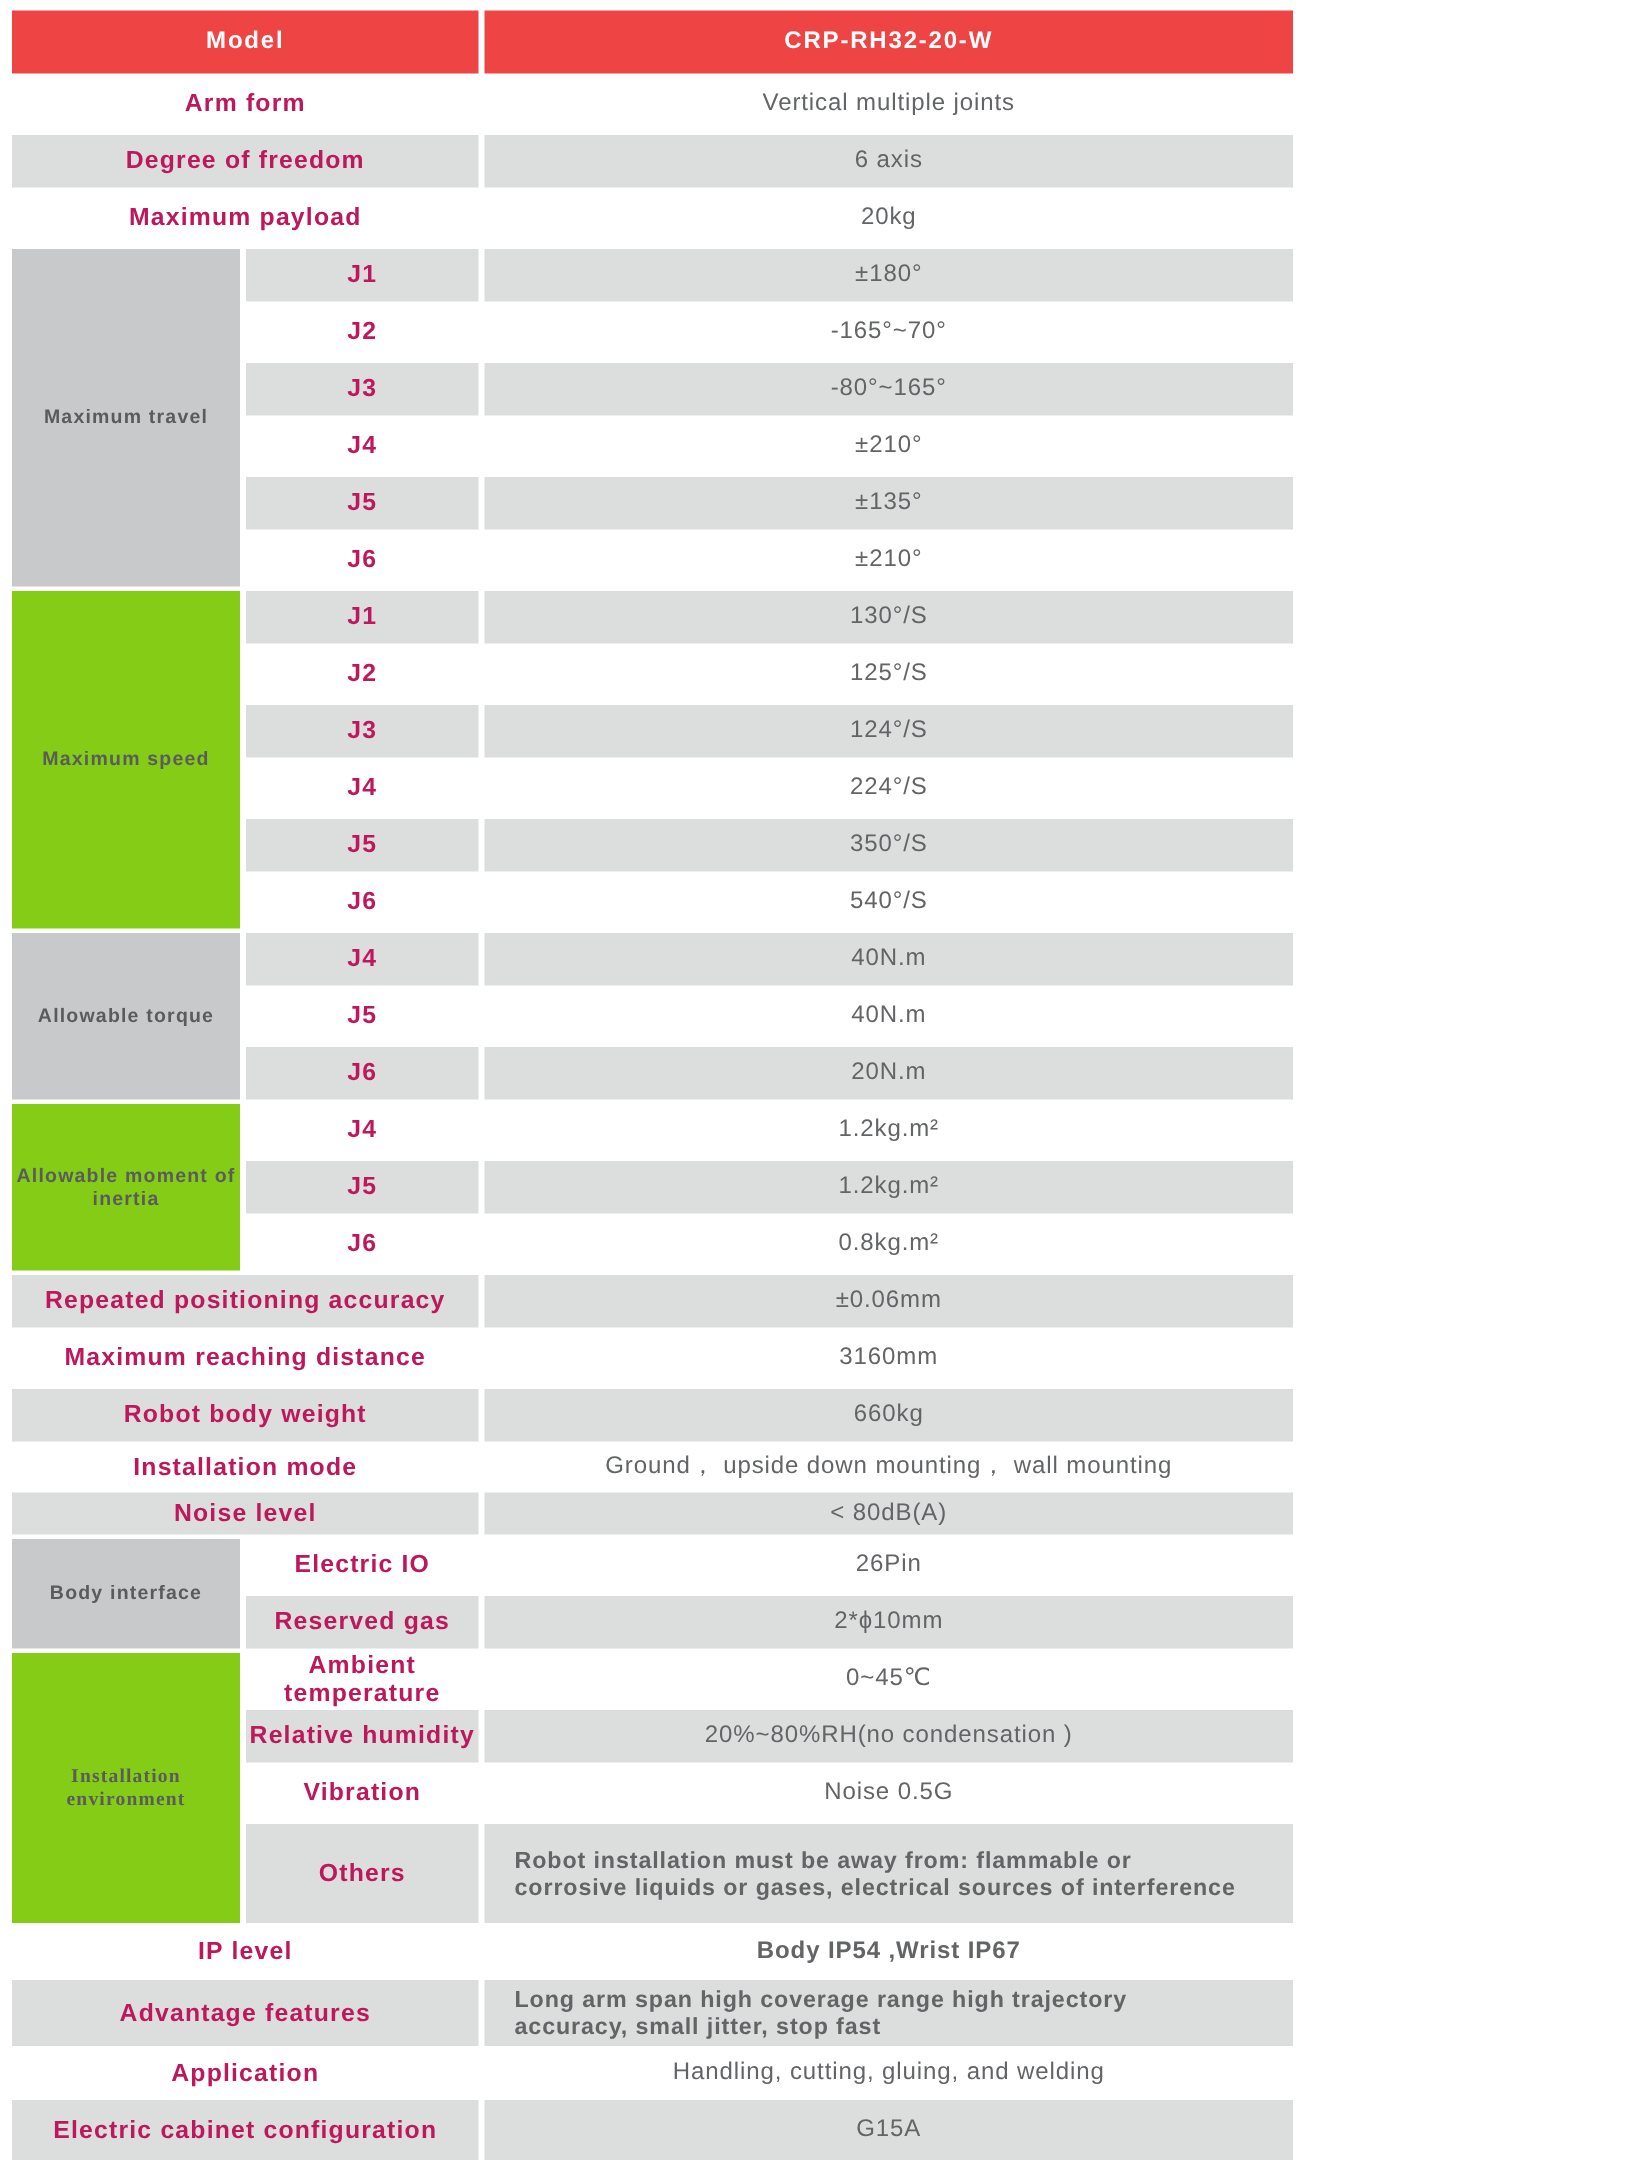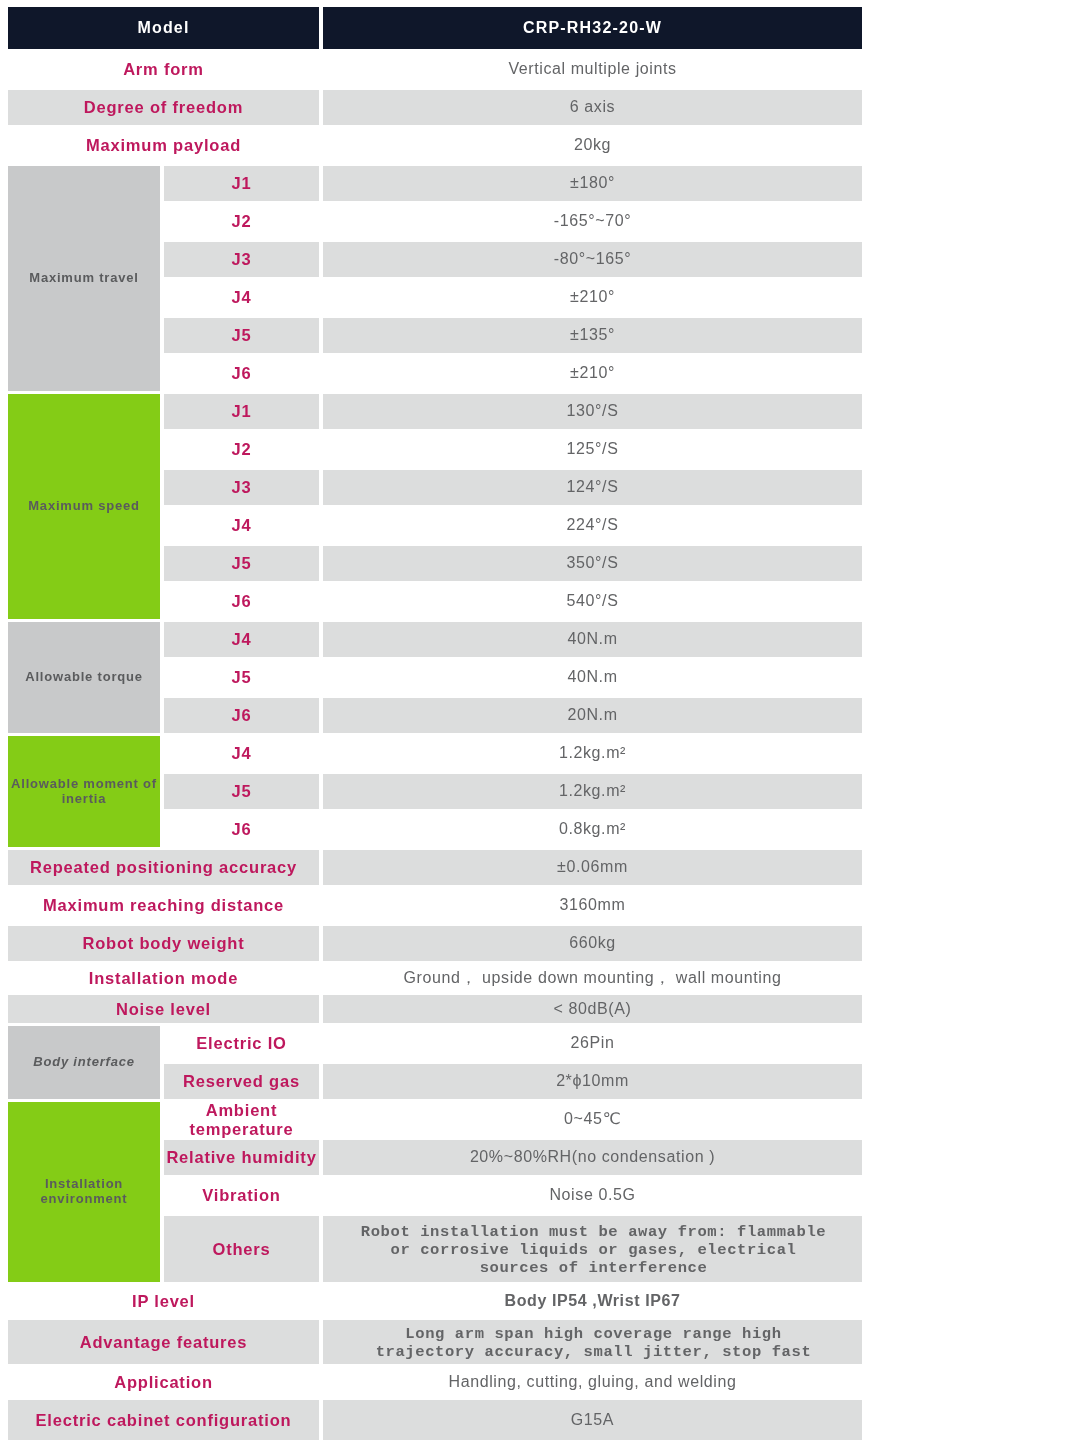--- a/index.html
+++ b/index.html
@@ -23,28 +23,28 @@
     font-size:16px;
     letter-spacing:0.6px;
     line-height:1.15;
     box-sizing:border-box;
   }
   .lbl{font-weight:700;font-size:16.5px;letter-spacing:0.8px;color:#be185d;}
   .val{font-weight:400;color:#636466;}
   .b{font-weight:700;}
   .w2{grid-column:1 / span 2;}
   .g{background:#dcdddd;}
-  .h{background:#0f172a;color:#ffffff;font-weight:700;letter-spacing:1.2px;text-align:right;}
+  .h{background:#ef4444;color:#ffffff;font-weight:700;letter-spacing:1.2px;text-align:right;}
   .grp{background:#c8c9ca;grid-column:1;font-weight:700;font-size:13px;letter-spacing:0.8px;color:#5a5b5d;}
   .grp.l{background:#84cc16;}
   .s6{grid-row:span 6;}
-  .s4{grid-row:span 4;}
+  .s4{grid-row:span 4;font-family:Liberation Serif, serif;}
   .s3{grid-row:span 3;}
-  .s2{grid-row:span 2;font-style:italic;}
-  .left{justify-content:flex-start;text-align:center;padding:2px 30px 0 32px;font-size:15.5px;line-height:1.18;font-family:Liberation Mono, monospace;}
+  .s2{grid-row:span 2;}
+  .left{justify-content:flex-start;text-align:left;padding:2px 30px 0 20px;font-size:15.5px;line-height:1.18;}
 </style>
 </head>
 <body>
 
 <div class="page">
   <div class="spec-grid">
 
     <div class="c h w2">Model</div>
     <div class="c h">CRP-RH32-20-W</div>
 

